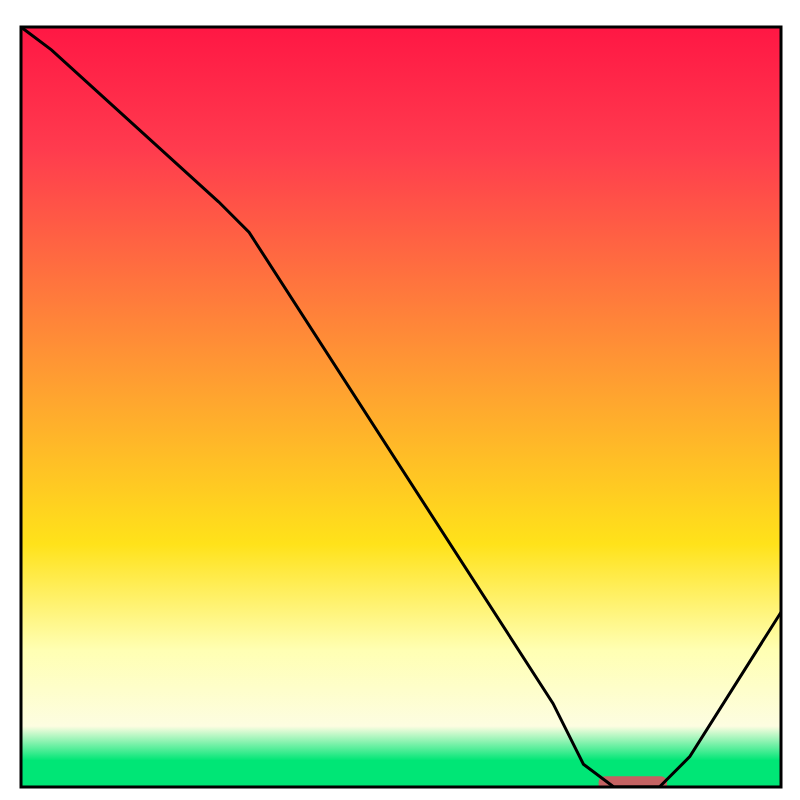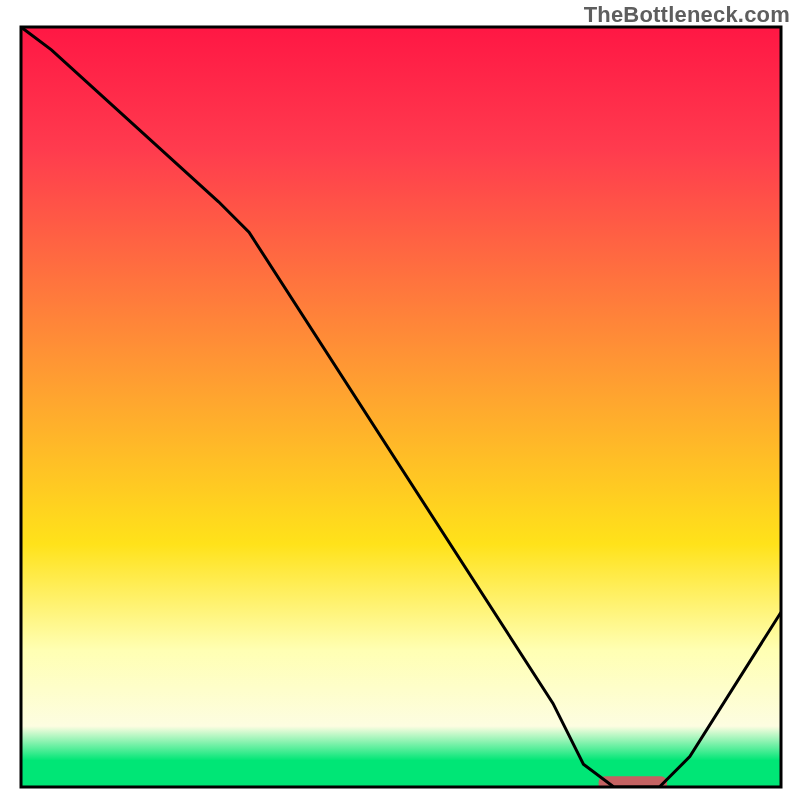--- a/index.html
+++ b/index.html
@@ -26,21 +26,20 @@
     letter-spacing: 0.2px;
   }
   svg {
     display: block;
   }
 </style>
 </head>
 <body>
 
 <div class="stage">
-  <div class="watermark">TheBottleneck.com</div>
 
   <svg id="svg-root" width="800" height="800" viewBox="0 0 800 800">
     <defs>
       <linearGradient id="bg-grad" x1="0" y1="0" x2="0" y2="1">
         <stop id="g0" offset="0%" stop-color="#ff1744"></stop>
         <stop id="g1" offset="16%" stop-color="#ff3b4e"></stop>
         <stop id="g2" offset="45%" stop-color="#ff9933"></stop>
         <stop id="g3" offset="68%" stop-color="#ffe21a"></stop>
         <stop id="g4" offset="82%" stop-color="#ffffb3"></stop>
         <stop id="g5" offset="92%" stop-color="#fdfde1"></stop>

